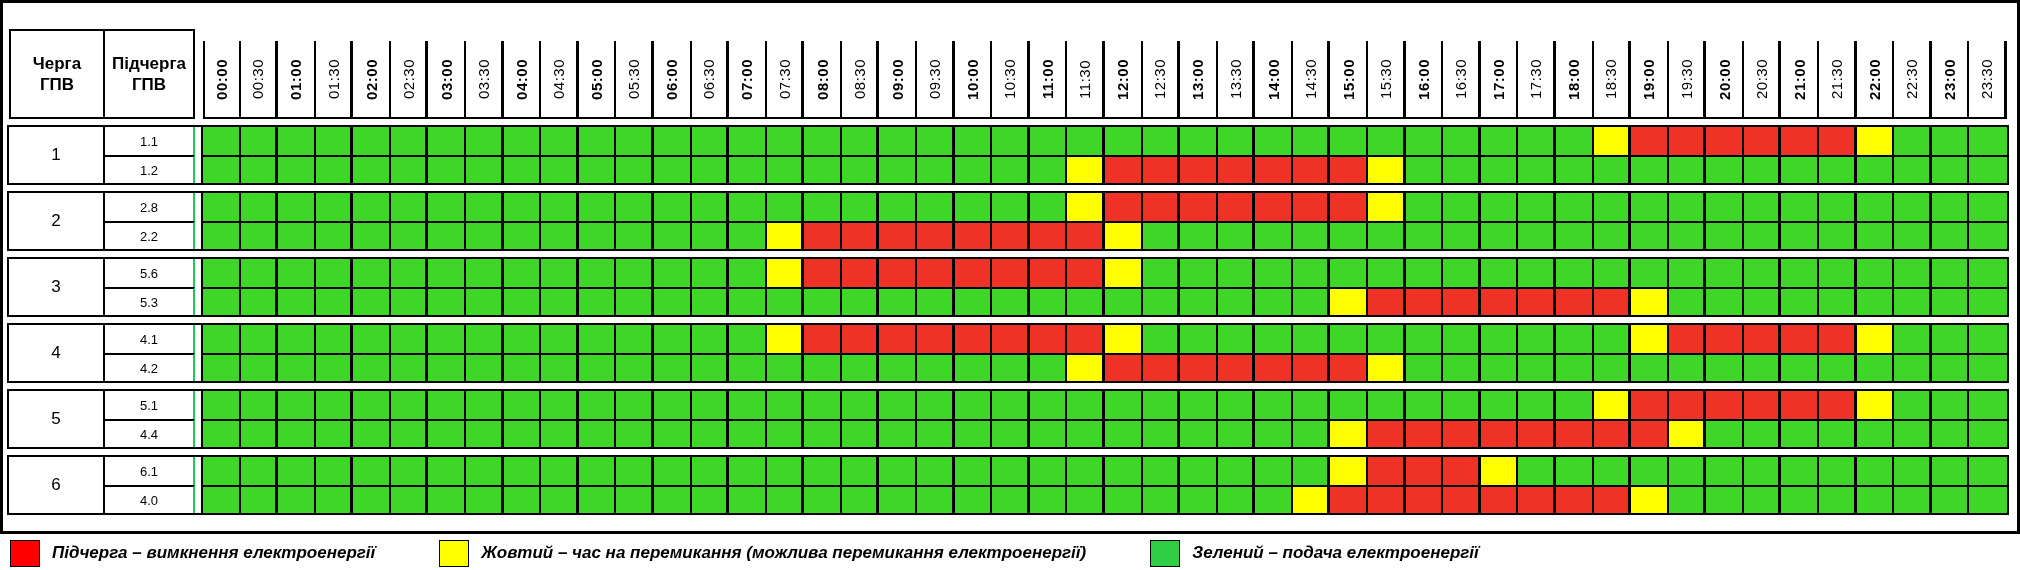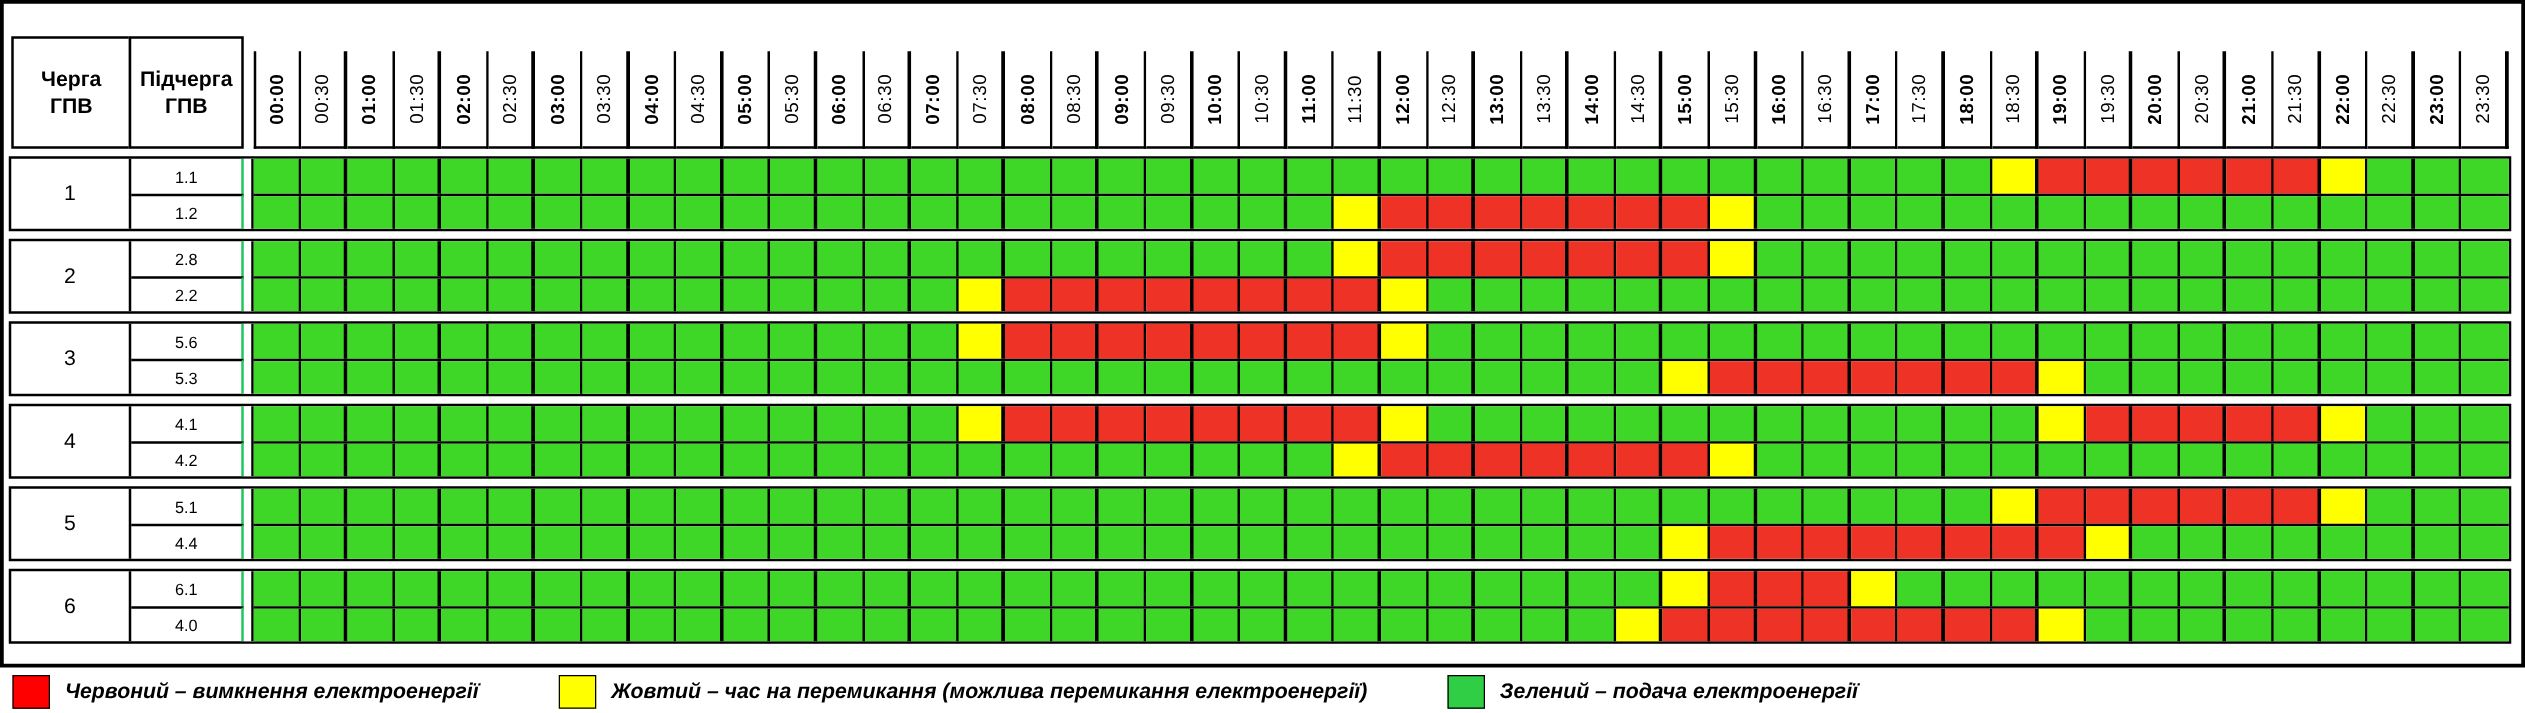--- a/index.html
+++ b/index.html
@@ -843,21 +843,21 @@
           <div class="slot hr" style="background: rgb(62, 214, 39);"></div>
           <div class="slot" style="background: rgb(62, 214, 39);"></div>
           <div class="slot hr last" style="background: rgb(62, 214, 39);"></div>
         </div>
       </div>
     </div>
 </div>
 <div class="legend">
     <div class="legend-item">
       <div class="legend-swatch" style="background: rgb(255, 0, 0);"></div>
-      <div class="legend-label">Червоний – вимкнення електроенергії</div>
+      <div class="legend-label">Підчерга – вимкнення електроенергії</div>
     </div>
     <div class="legend-item">
       <div class="legend-swatch" style="background: rgb(255, 255, 0);"></div>
       <div class="legend-label">Жовтий – час на перемикання (можлива перемикання електроенергії)</div>
     </div>
     <div class="legend-item">
       <div class="legend-swatch" style="background: rgb(47, 206, 68);"></div>
       <div class="legend-label">Зелений – подача електроенергії</div>
     </div>
   </div>

